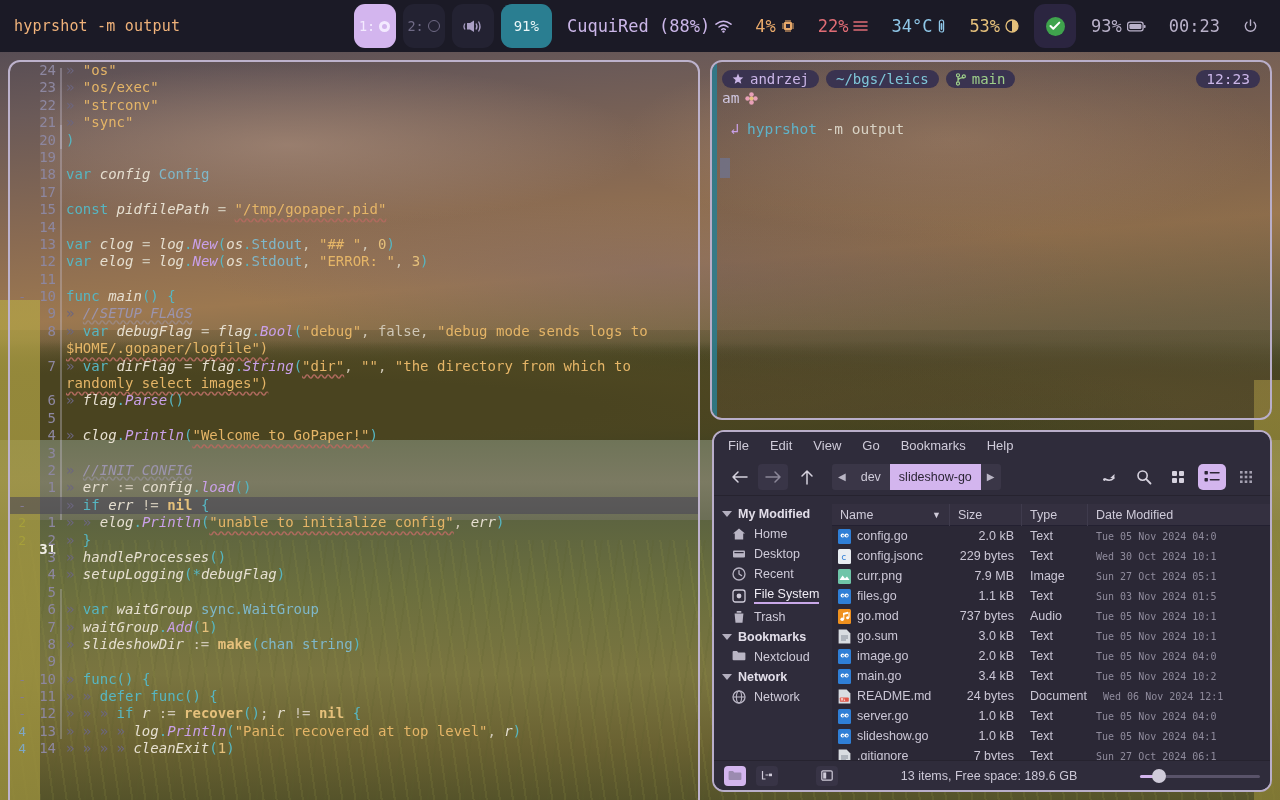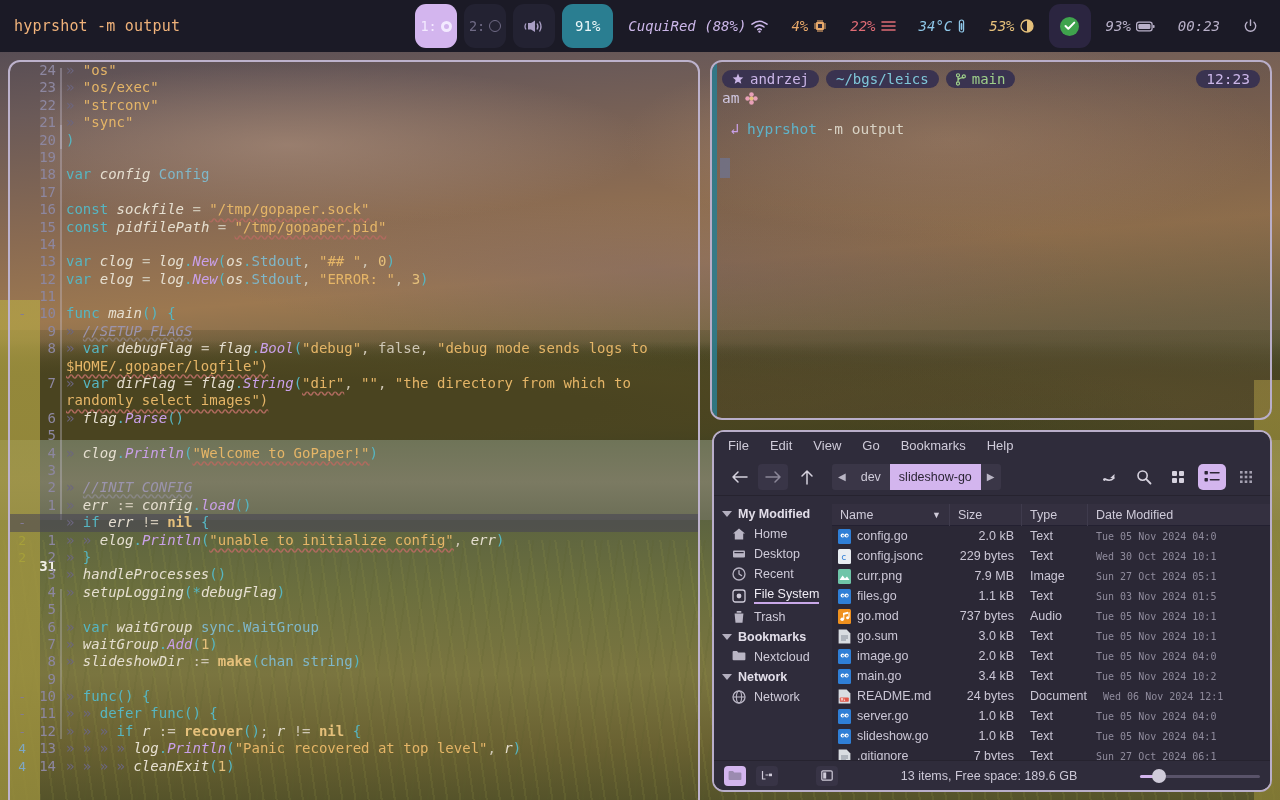--- a/index.html
+++ b/index.html
@@ -67,21 +67,21 @@
                position:relative;}
   .ws .dot-f::after{content:"";position:absolute;left:3px;top:3px;width:5px;height:5px;border-radius:50%;background:#d3b5ee;}
   .ws .dot-o { width:12px;height:12px;border-radius:50%;border:1.6px solid #6f6a85; display:inline-block;}
   .pill {
     height: 44px; border-radius: 11px; background: #232232;
     display: flex; align-items: center; justify-content: center; padding: 0 11px;
     font-size: 13.5px; color: #a99ec4;
   }
   .pill.teal { background: #2a7e91; color: #eaf6f8; font-size: 14px; padding: 0 13px; }
   .stat { display: flex; align-items: center; gap: 5px; padding: 0 8px; font-size: 14px; white-space: nowrap;}
-  .stat .v { font-size: 14px; font-style: italic; }
+  .stat .v { font-size: 17px; }
   .c-mauve { color: #cbb6e8; } .c-orange { color: #e8a96a; } .c-yellow { color: #e5c07b; }
   .c-red { color: #e06c75; } .c-blue { color: #8fc7e8; }
   .c-grey { color: #b9b1c9; }
   .checkpill { width: 42px; height: 44px; border-radius: 11px; background: #2b2540;
     display:flex;align-items:center;justify-content:center;}
   .check { width: 19px; height: 19px; border-radius: 50%; background: #3fa34d; display:flex;
            align-items:center;justify-content:center; }
   .check svg { display:block; }
 
   
@@ -154,21 +154,21 @@
   .tp-time { margin-left:auto; background:#3a3350; border-radius:10px; padding:1px 10px; color:#cbb6e8;}
   .tp-rest { color:#cfc6e0; display:flex; align-items:center; gap:6px; }
   .term-cmd { margin-top: 14px; display:flex; align-items:center; gap:8px; padding-left: 8px;}
   .term-cmd .arrow { color:#c9a0e8; font-size:15px; }
   .term-cmd .cmd { color:#5fb3c9; font-size: 14.5px; }
   .term-cmd .cmd .arg { color:#d8d2c4; }
   .term-cursor { position:absolute; left:8px; top:96px; width:10px; height:20px; background:#6f7490; opacity:.75;}
 
   
   .fm { width:100%; height:100%; display:flex; flex-direction:column; background:#2f2c3b;
-        font-family: "Liberation Sans", sans-serif; color:#d6d2de; }
+        font-family: "Liberation Sans", sans-serif; color:#d6d2de;border-radius:12px; }
   .fm-menu { height:26px; display:flex; align-items:center; gap:21px; padding: 0 14px;
              background:#2f2c3b; font-size:13px; color:#cfcbd9;}
   .fm-toolbar { height:38px; display:flex; align-items:center; gap:4px; padding: 0 10px;
                 background:#2f2c3b; border-bottom:1px solid #26232f;}
   .tb-btn { width:30px;height:26px;display:flex;align-items:center;justify-content:center;
             color:#d6d2de; border-radius:4px; font-size:15px;}
   .tb-btn.sunk { background:#393547; }
   .crumbs { display:flex; align-items:center; margin-left:6px; border-radius:3px; overflow:hidden;
             background:#3a3647; height:26px;}
   .crumb { padding: 0 9px; height:26px; display:flex;align-items:center; font-size:12.5px; color:#cfcbd9;}
@@ -330,21 +330,20 @@
       <div class="cl-bar2"></div>
       <div class="ed-scroll" id="ed-lines">
           <div class="ln-row"><span class="sign"></span><span class="gutnum">24</span><span class="code"><span class="t-tab">» </span><span class="t-str">"os"</span></span></div>
           <div class="ln-row"><span class="sign"></span><span class="gutnum">23</span><span class="code"><span class="t-tab">» </span><span class="t-str">"os/exec"</span></span></div>
           <div class="ln-row"><span class="sign"></span><span class="gutnum">22</span><span class="code"><span class="t-tab">» </span><span class="t-str">"strconv"</span></span></div>
           <div class="ln-row"><span class="sign"></span><span class="gutnum">21</span><span class="code"><span class="t-tab">» </span><span class="t-str">"sync"</span></span></div>
           <div class="ln-row"><span class="sign"></span><span class="gutnum">20</span><span class="code"><span class="t-punc">)</span></span></div>
           <div class="ln-row"><span class="sign"></span><span class="gutnum">19</span><span class="code"></span></div>
           <div class="ln-row"><span class="sign"></span><span class="gutnum">18</span><span class="code"><span class="t-kw">var</span><span class="t-sp"> </span><span class="t-ident">config</span><span class="t-sp"> </span><span class="t-type">Config</span></span></div>
           <div class="ln-row"><span class="sign"></span><span class="gutnum">17</span><span class="code"></span></div>
-          <div class="ln-row"><span class="sign"></span><span class="gutnum">16</span><span class="code"><span class="t-kw">const</span><span class="t-sp"> </span><span class="t-ident">sockfile</span><span class="t-plain"> = </span><span class="t-str t-err">"/tmp/gopaper.sock"</span></span></div>
           <div class="ln-row"><span class="sign"></span><span class="gutnum">15</span><span class="code"><span class="t-kw">const</span><span class="t-sp"> </span><span class="t-ident">pidfilePath</span><span class="t-plain"> = </span><span class="t-str t-err">"/tmp/gopaper.pid"</span></span></div>
           <div class="ln-row"><span class="sign"></span><span class="gutnum">14</span><span class="code"></span></div>
           <div class="ln-row"><span class="sign"></span><span class="gutnum">13</span><span class="code"><span class="t-kw">var</span><span class="t-sp"> </span><span class="t-ident">clog</span><span class="t-plain"> = </span><span class="t-ident">log</span><span class="t-punc">.</span><span class="t-fn">New</span><span class="t-punc">(</span><span class="t-ident">os</span><span class="t-punc">.</span><span class="t-type">Stdout</span><span class="t-plain">, </span><span class="t-str">"## "</span><span class="t-plain">, </span><span class="t-num">0</span><span class="t-punc">)</span></span></div>
           <div class="ln-row"><span class="sign"></span><span class="gutnum">12</span><span class="code"><span class="t-kw">var</span><span class="t-sp"> </span><span class="t-ident">elog</span><span class="t-plain"> = </span><span class="t-ident">log</span><span class="t-punc">.</span><span class="t-fn">New</span><span class="t-punc">(</span><span class="t-ident">os</span><span class="t-punc">.</span><span class="t-type">Stdout</span><span class="t-plain">, </span><span class="t-str">"ERROR: "</span><span class="t-plain">, </span><span class="t-num">3</span><span class="t-punc">)</span></span></div>
           <div class="ln-row"><span class="sign"></span><span class="gutnum">11</span><span class="code"></span></div>
           <div class="ln-row"><span class="sign fold">-</span><span class="gutnum">10</span><span class="code"><span class="t-kw">func</span><span class="t-sp"> </span><span class="t-ident">main</span><span class="t-punc">()</span><span class="t-plain"> </span><span class="t-punc">{</span></span></div>
           <div class="ln-row"><span class="sign"></span><span class="gutnum">9</span><span class="code"><span class="t-tab">» </span><span class="t-com">//SETUP FLAGS</span></span></div>
           <div class="ln-row"><span class="sign"></span><span class="gutnum">8</span><span class="code"><span class="t-tab">» </span><span class="t-kw">var</span><span class="t-sp"> </span><span class="t-ident">debugFlag</span><span class="t-plain"> = </span><span class="t-ident">flag</span><span class="t-punc">.</span><span class="t-fn">Bool</span><span class="t-punc">(</span><span class="t-str">"debug"</span><span class="t-plain">, </span><span class="t-plain">false</span><span class="t-plain">, </span><span class="t-str">"debug mode sends logs to</span></span></div>
           <div class="ln-row"><span class="sign"></span><span class="gutnum"></span><span class="code t-str t-err">$HOME/.gopaper/logfile")</span></div>
           <div class="ln-row"><span class="sign"></span><span class="gutnum">7</span><span class="code"><span class="t-tab">» </span><span class="t-kw">var</span><span class="t-sp"> </span><span class="t-ident">dirFlag</span><span class="t-plain"> = </span><span class="t-ident">flag</span><span class="t-punc">.</span><span class="t-fn">String</span><span class="t-punc">(</span><span class="t-str t-err">"dir"</span><span class="t-plain">, </span><span class="t-str">""</span><span class="t-plain">, </span><span class="t-str">"the directory from which to</span></span></div>

